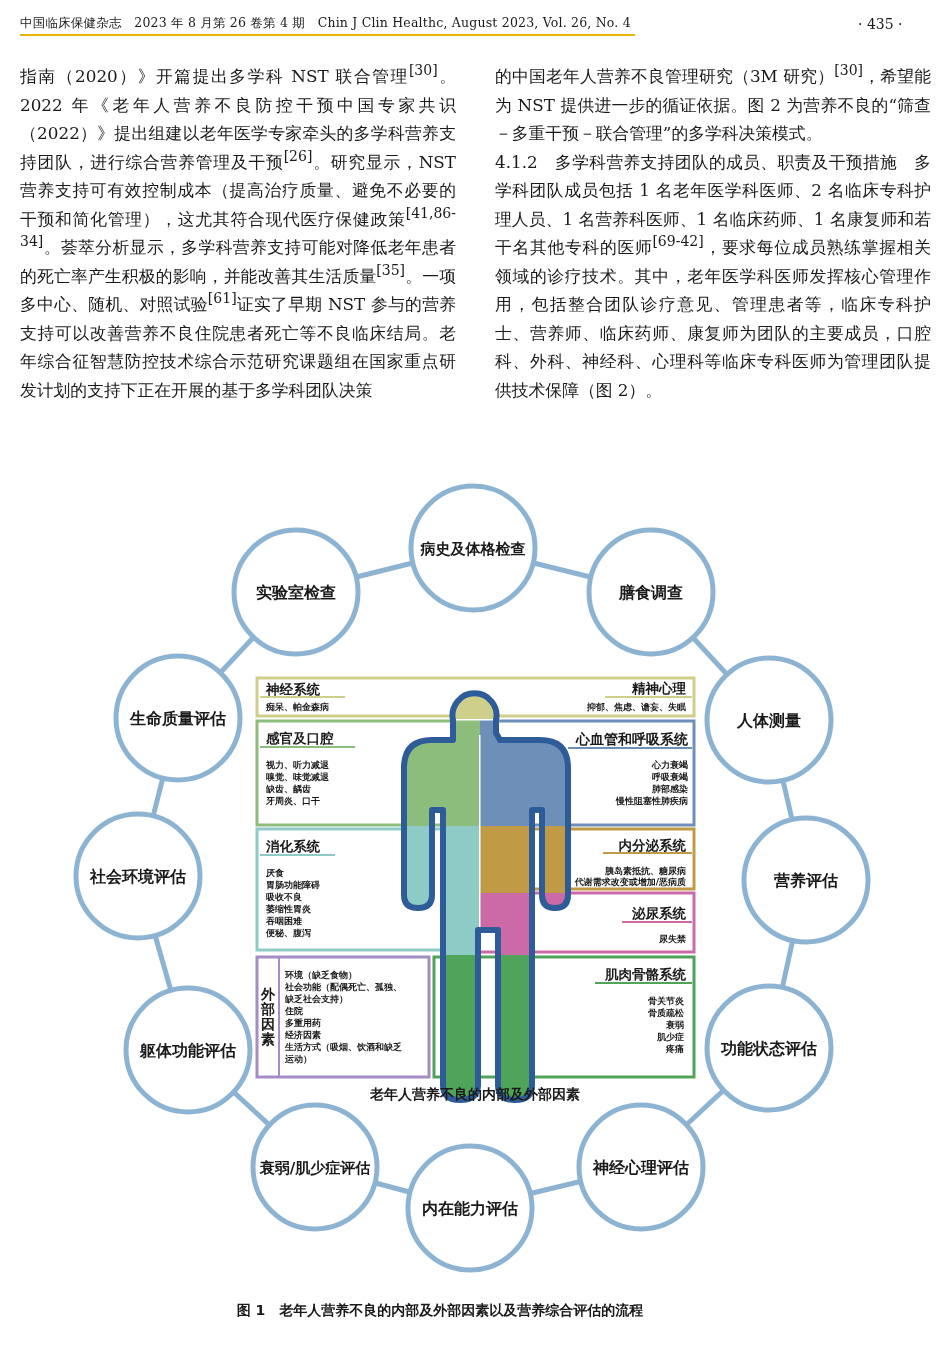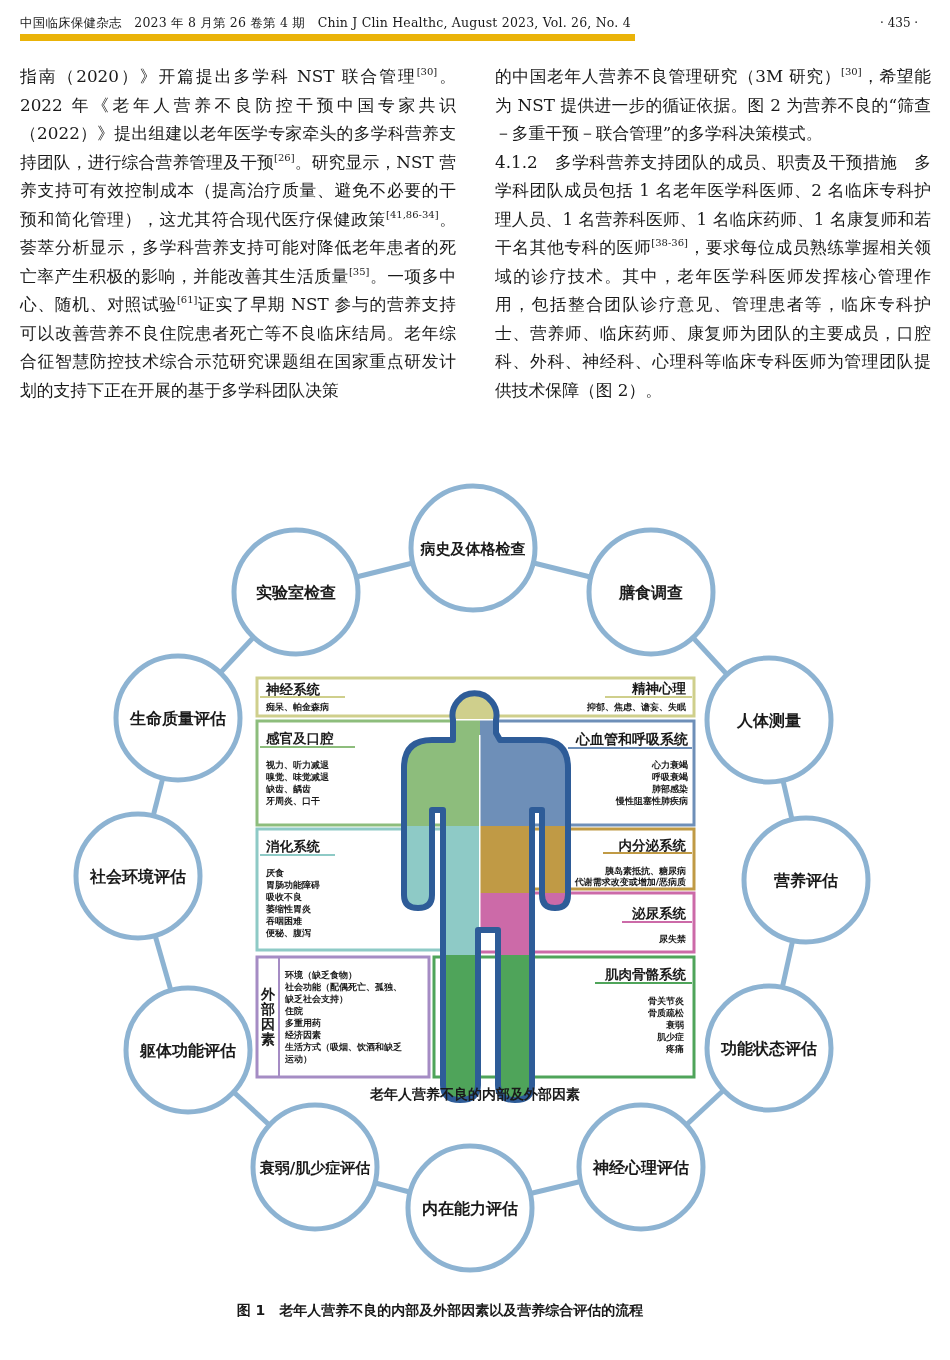--- a/index.html
+++ b/index.html
@@ -1,38 +1,38 @@
 <!DOCTYPE html>
 <html><head>
 <meta charset="utf-8">
 <style>
   html,body{margin:0;padding:0;background:#fff;}
   body{width:950px;height:1360px;position:relative;overflow:hidden;font-family:"DejaVu Serif","Liberation Serif",serif;color:#1a1a1a;}
-  .header{position:absolute;left:20px;top:14px;width:615px;font-size:12.5px;line-height:18px;border-bottom:7px solid #eab308;padding-bottom:2px;letter-spacing:0.2px;white-space:nowrap;}
-  .pageno{position:absolute;left:880px;top:16px;font-size:12px;}
+  .header{position:absolute;left:20px;top:14px;width:615px;font-size:12.5px;line-height:18px;border-bottom:2px solid #eab308;padding-bottom:2px;letter-spacing:0.2px;white-space:nowrap;}
+  .pageno{position:absolute;left:858px;top:16px;font-size:14px;}
   .col{position:absolute;top:62px;width:436px;font-size:16.8px;line-height:28.5px;text-align:justify;}
   .col p{margin:0;}
   .col.left{left:20px;}
   .col.right{left:495px;}
-  sup{font-size:10px;vertical-align:7px;line-height:0;}
+  sup{font-size:14px;vertical-align:7px;line-height:0;}
   svg text{font-family:"DejaVu Serif","Liberation Serif",serif;}
   .caption{position:absolute;left:0;width:880px;top:1302px;text-align:center;font-family:"DejaVu Sans","Liberation Sans",sans-serif;font-size:14px;font-weight:bold;}
   .caption .fig{margin-right:14px;}
 </style>
 </head>
 <body>
 
 <div class="header">中国临床保健杂志　2023 年 8 月第 26 卷第 4 期　Chin J Clin Healthc, August 2023, Vol. 26, No. 4</div>
 <div class="pageno">· 435 ·</div>
 
 <div class="col left">
     <p id="leftp">指南（2020）》开篇提出多学科 NST 联合管理<sup>[30]</sup>。2022 年《老年人营养不良防控干预中国专家共识（2022）》提出组建以老年医学专家牵头的多学科营养支持团队，进行综合营养管理及干预<sup>[26]</sup>。研究显示，NST 营养支持可有效控制成本（提高治疗质量、避免不必要的干预和简化管理），这尤其符合现代医疗保健政策<sup>[41,86-34]</sup>。荟萃分析显示，多学科营养支持可能对降低老年患者的死亡率产生积极的影响，并能改善其生活质量<sup>[35]</sup>。一项多中心、随机、对照试验<sup>[61]</sup>证实了早期 NST 参与的营养支持可以改善营养不良住院患者死亡等不良临床结局。老年综合征智慧防控技术综合示范研究课题组在国家重点研发计划的支持下正在开展的基于多学科团队决策</p>
   </div>
 <div class="col right">
-    <p id="rightp">的中国老年人营养不良管理研究（3M 研究）<sup>[30]</sup>，希望能为 NST 提供进一步的循证依据。图 2 为营养不良的“筛查－多重干预－联合管理”的多学科决策模式。<br>4.1.2　多学科营养支持团队的成员、职责及干预措施　多学科团队成员包括 1 名老年医学科医师、2 名临床专科护理人员、1 名营养科医师、1 名临床药师、1 名康复师和若干名其他专科的医师<sup>[38-36]</sup>，要求每位成员熟练掌握相关领域的诊疗技术。其中，老年医学科医师发挥核心管理作用，包括整合团队诊疗意见、管理患者等，临床专科护士、营养师、临床药师、康复师为团队的主要成员，口腔科、外科、神经科、心理科等临床专科医师为管理团队提供技术保障（图 2）。</p>
+    <p id="rightp">的中国老年人营养不良管理研究（3M 研究）<sup>[30]</sup>，希望能为 NST 提供进一步的循证依据。图 2 为营养不良的“筛查－多重干预－联合管理”的多学科决策模式。<br>4.1.2　多学科营养支持团队的成员、职责及干预措施　多学科团队成员包括 1 名老年医学科医师、2 名临床专科护理人员、1 名营养科医师、1 名临床药师、1 名康复师和若干名其他专科的医师<sup>[69-42]</sup>，要求每位成员熟练掌握相关领域的诊疗技术。其中，老年医学科医师发挥核心管理作用，包括整合团队诊疗意见、管理患者等，临床专科护士、营养师、临床药师、康复师为团队的主要成员，口腔科、外科、神经科、心理科等临床专科医师为管理团队提供技术保障（图 2）。</p>
   </div>
 
 <svg id="fig" width="950" height="1360" viewBox="0 0 950 1360" style="position:absolute;left:0;top:0;">
   <g id="ring-lines">
       <line x1="473" y1="548" x2="651" y2="592" stroke="#8db3d2" stroke-width="5"></line>
       <line x1="651" y1="592" x2="769" y2="720" stroke="#8db3d2" stroke-width="5"></line>
       <line x1="769" y1="720" x2="806" y2="880" stroke="#8db3d2" stroke-width="5"></line>
       <line x1="806" y1="880" x2="769" y2="1048" stroke="#8db3d2" stroke-width="5"></line>
       <line x1="769" y1="1048" x2="641" y2="1167" stroke="#8db3d2" stroke-width="5"></line>
       <line x1="641" y1="1167" x2="470" y2="1208" stroke="#8db3d2" stroke-width="5"></line>

